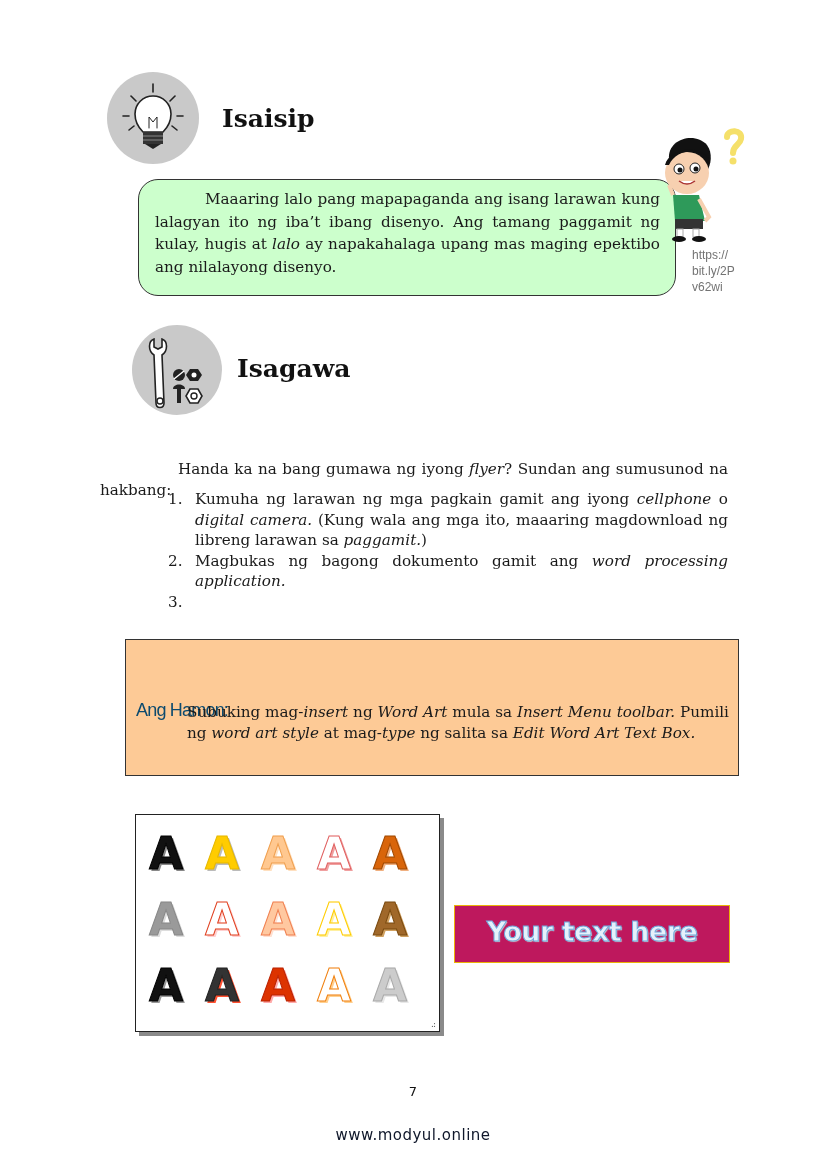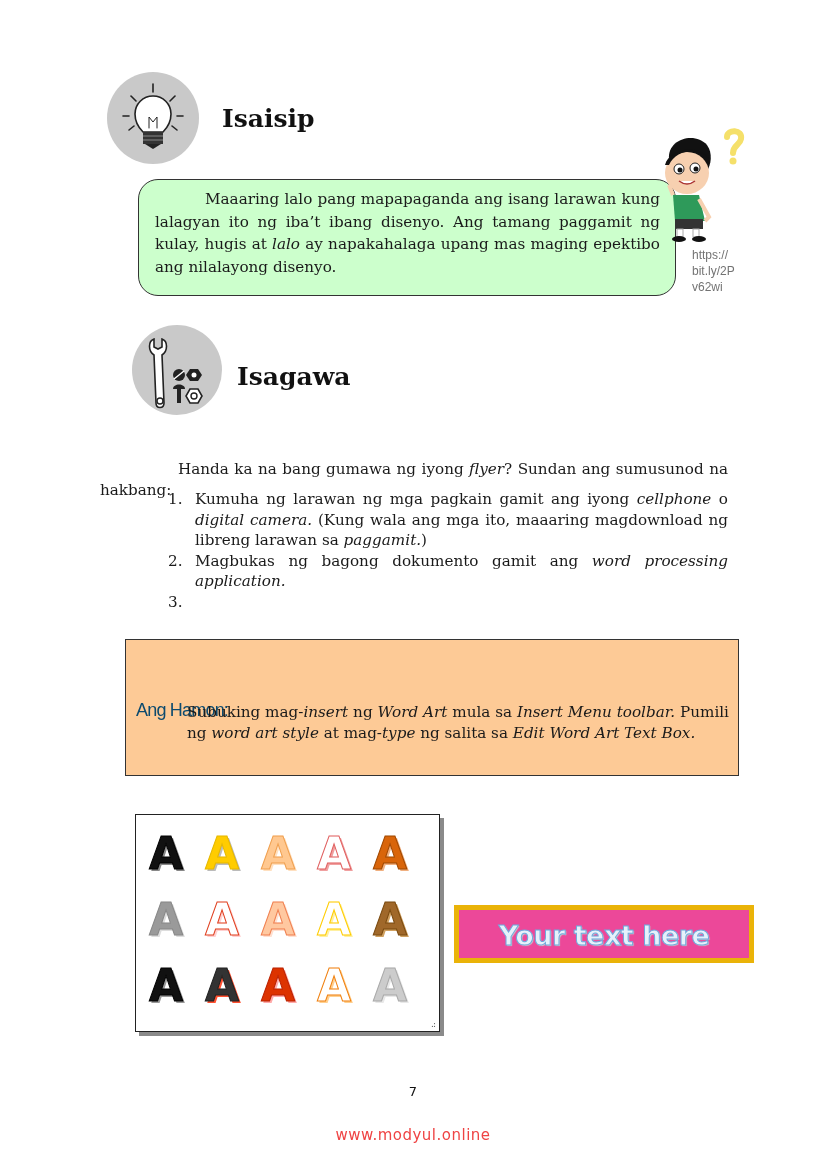--- a/index.html
+++ b/index.html
@@ -37,31 +37,31 @@
   .hamon-text { position: absolute; left: 187px; top: 702px; width: 542px; font-family: "DejaVu Serif", serif;
                 font-size: 15.2px; line-height: 21px; text-align: justify; }
 
   .wordart-gallery { position: absolute; left: 135px; top: 814px; width: 305px; height: 218px;
                      background: #fff; border: 1.5px solid #222; box-sizing: border-box;
                      box-shadow: 4px 4px 0 #8a8a8a; }
   .wa-letter { position: absolute; width: 40px; height: 50px; font-family: "DejaVu Sans", sans-serif;
                font-weight: bold; font-size: 44px; line-height: 50px; text-align: center; }
   .resize-grip { position: absolute; right: 4px; bottom: 2px; font-size: 9px; color: #555; letter-spacing: -1px; }
 
-  .text-box { position: absolute; left: 454px; top: 905px; width: 300px; height: 58px;
-              background: #ec4899; border: 5px solid #eab308; box-sizing: border-box; }
+  .text-box { position: absolute; left: 454px; top: 905px; width: 276px; height: 58px;
+              background: #be185d; border: 1px solid #eab308; box-sizing: border-box; }
   .text-box-content { position: absolute; left: 0; right: 0; top: 10px; text-align: center;
                       font-family: "DejaVu Sans", sans-serif; font-weight: bold; font-size: 27px;
                       color: #e6f1fb; -webkit-text-stroke: 1px #6fa8dc; letter-spacing: -0.5px;
                       text-shadow: 1px 1px 1px #cccccc; }
 
   .page-number { position: absolute; left: 0; width: 826px; top: 1084px; text-align: center;
                  font-family: "DejaVu Sans", sans-serif; font-size: 13px; color: #111; }
   .watermark { position: absolute; left: 0; width: 826px; top: 1126px; text-align: center;
-               font-family: "DejaVu Sans", sans-serif; font-size: 15px; color: #ef4444; letter-spacing: 0.5px; }
+               font-family: "DejaVu Sans", sans-serif; font-size: 15px; color: #0f172a; letter-spacing: 0.5px; }
 </style>
 </head>
 <body>
 
 <div class="icon-circle" style="left:107px; top:72px; width:92px; height:92px;">
   <svg width="92" height="92" viewBox="0 0 92 92">
     <g stroke="#222" stroke-width="1.6" fill="none" stroke-linecap="round">
       <line x1="46" y1="12" x2="46" y2="20"></line>
       <line x1="24" y1="24" x2="29" y2="29"></line>
       <line x1="68" y1="24" x2="63" y2="29"></line>
@@ -120,21 +120,21 @@
     <circle cx="47" cy="50" r="6" fill="#222"></circle>
     <line x1="42" y1="54" x2="52" y2="46" stroke="#fff" stroke-width="1.5"></line>
     <polygon points="58,44 66,44 70,50 66,56 58,56 54,50" fill="#222"></polygon>
     <circle cx="62" cy="50" r="2.5" fill="#fff"></circle>
     <path d="M41 64 C41 58 53 58 53 64 Z" fill="#222"></path>
     <rect x="45" y="64" width="4" height="14" fill="#222"></rect>
     <polygon points="58,64 66,64 70,71 66,78 58,78 54,71" fill="#fff" stroke="#222" stroke-width="1.6"></polygon>
     <circle cx="62" cy="71" r="3" fill="none" stroke="#222" stroke-width="1.4"></circle>
   </svg>
 </div>
-<div class="section-title" style="left:237px; top:354px;margin-top:8px;">Isagawa</div>
+<div class="section-title" style="left:237px; top:354px;">Isagawa</div>
 
 <div class="para intro">
   <span class="indent"></span><span id="intro-parts"><span>Handa ka na bang gumawa ng iyong </span><em>flyer</em><span>? Sundan ang sumusunod na hakbang:</span></span>
 </div>
 
 <ol class="steps">
   <li><span class="num">1.</span><span class="step-parts"><span>Kumuha ng larawan ng mga pagkain gamit ang iyong </span><em>cellphone</em><span> o </span><em>digital camera.</em><span> (Kung wala ang mga ito, maaaring magdownload ng libreng larawan sa </span><em>paggamit.</em><span>)</span></span></li>
   <li><span class="num">2.</span><span class="step-parts"><span>Magbukas ng bagong dokumento gamit ang </span><em>word processing application.</em></span></li>
   <li><span class="num">3.</span></li>
 </ol>

